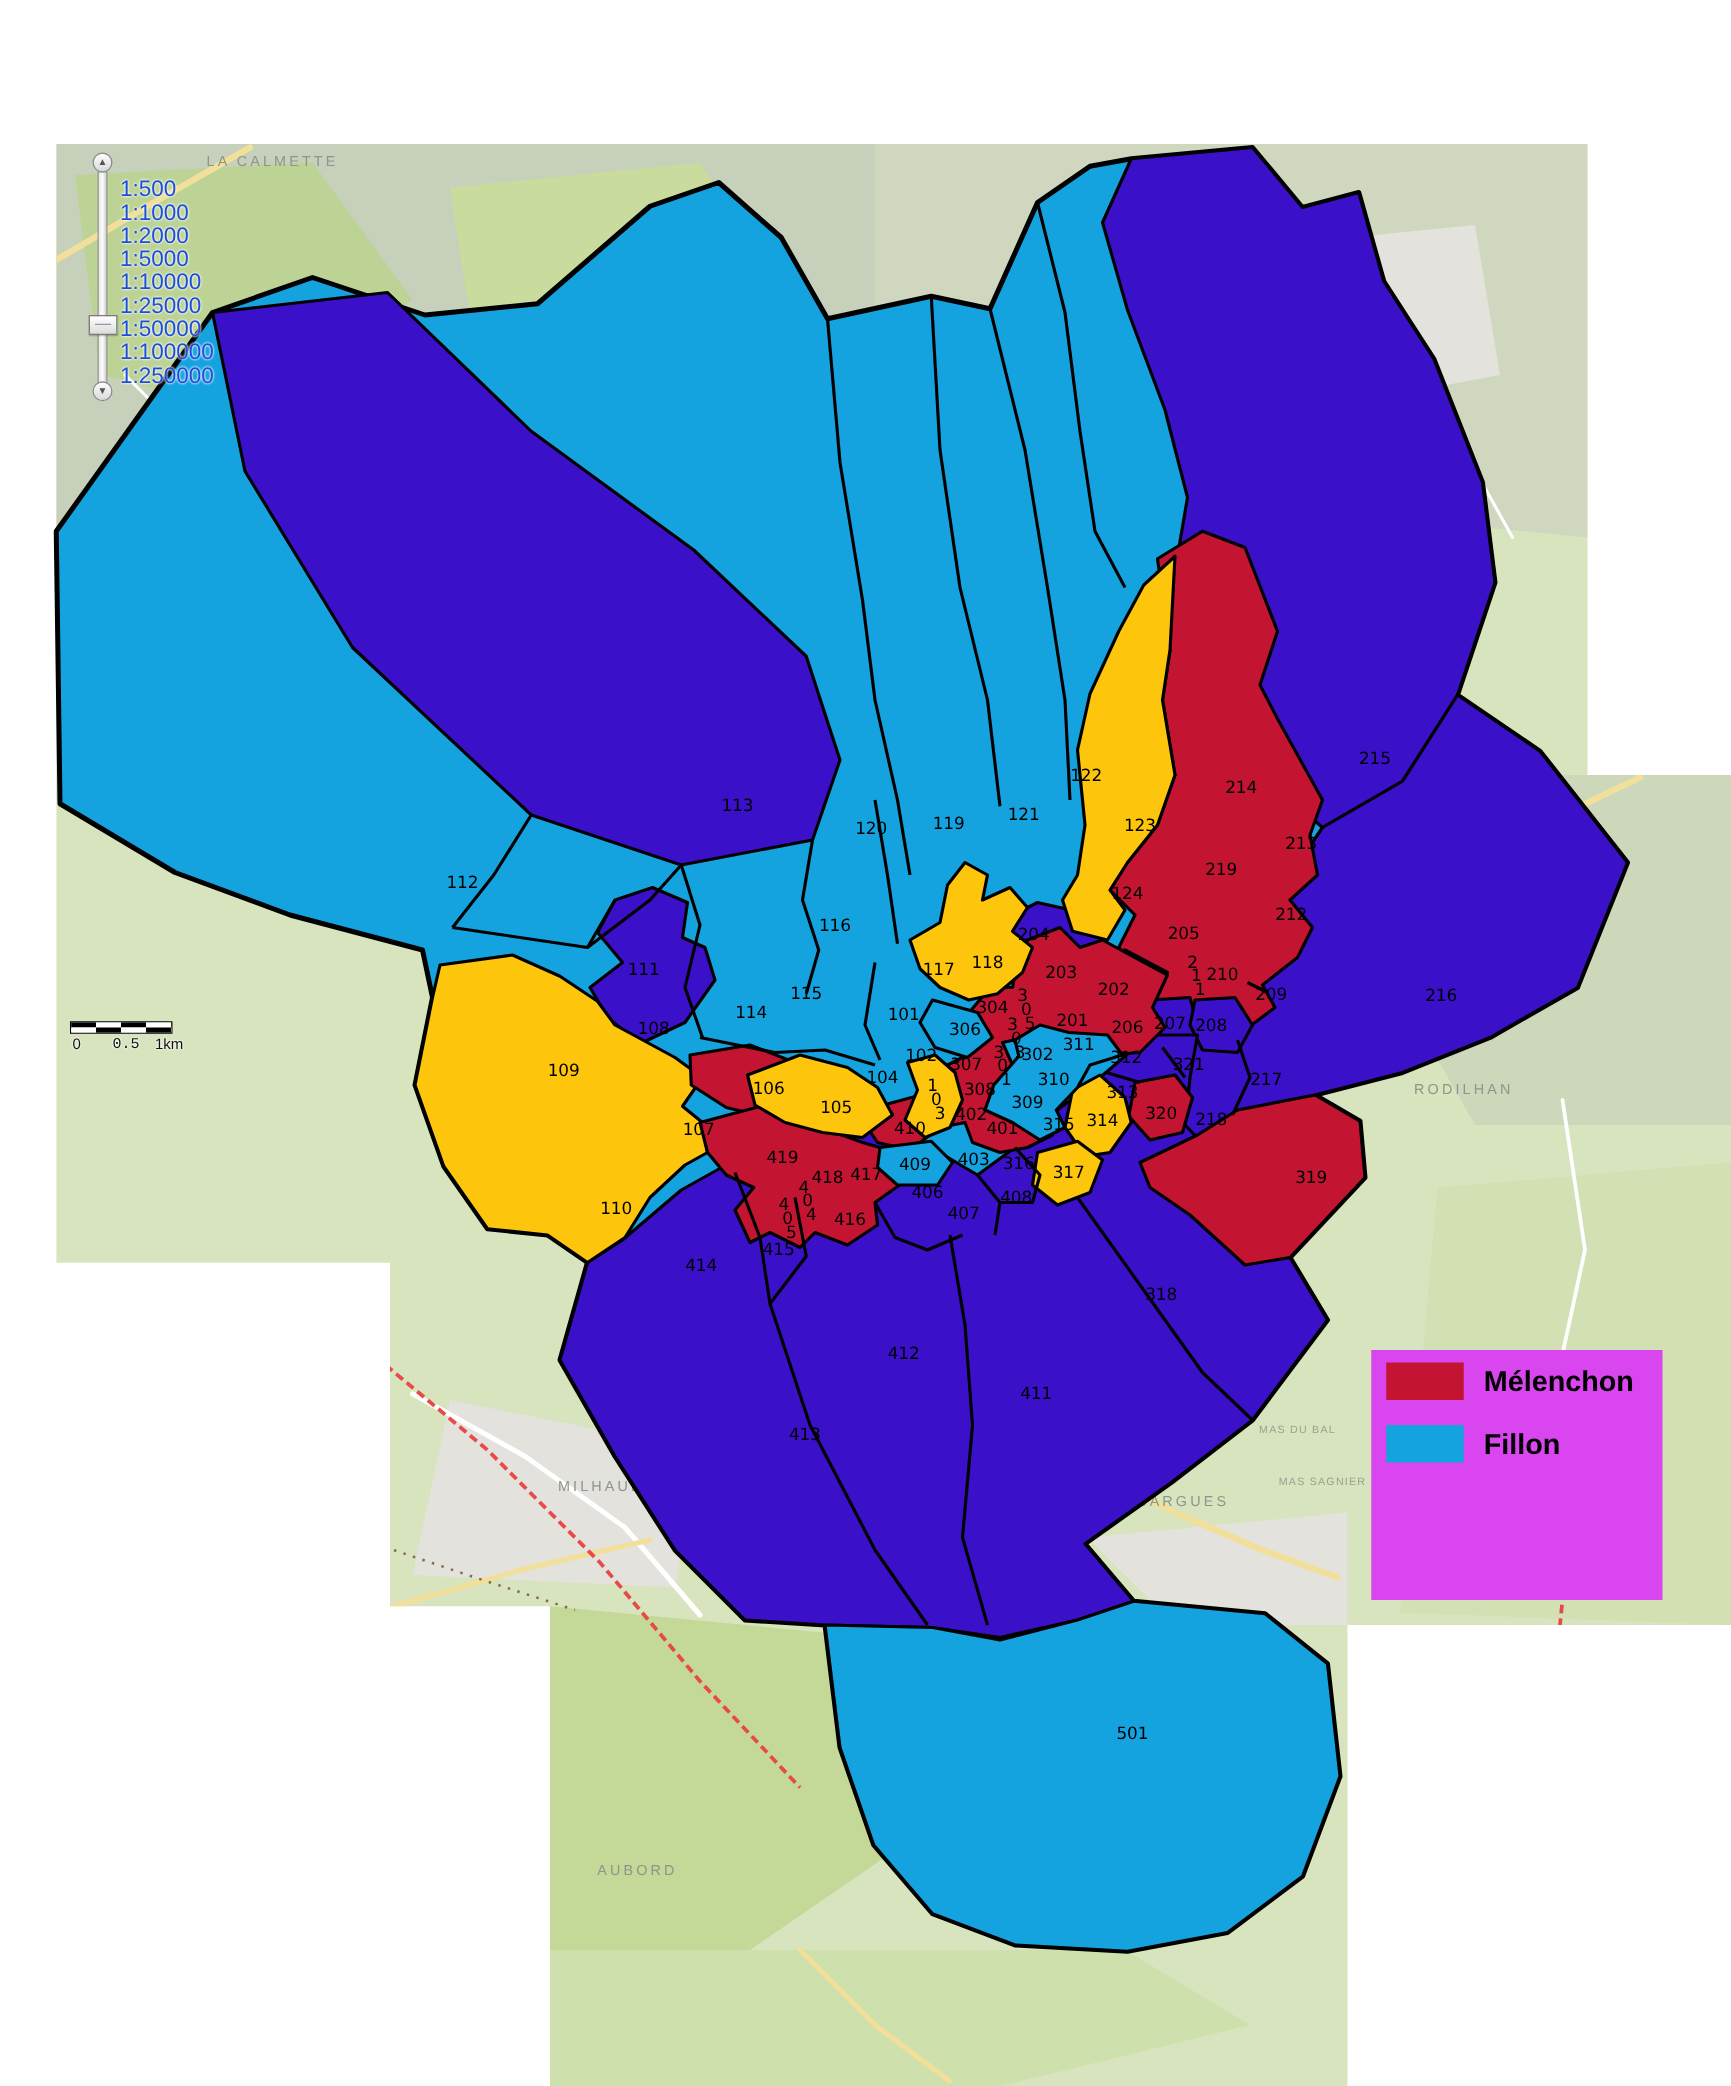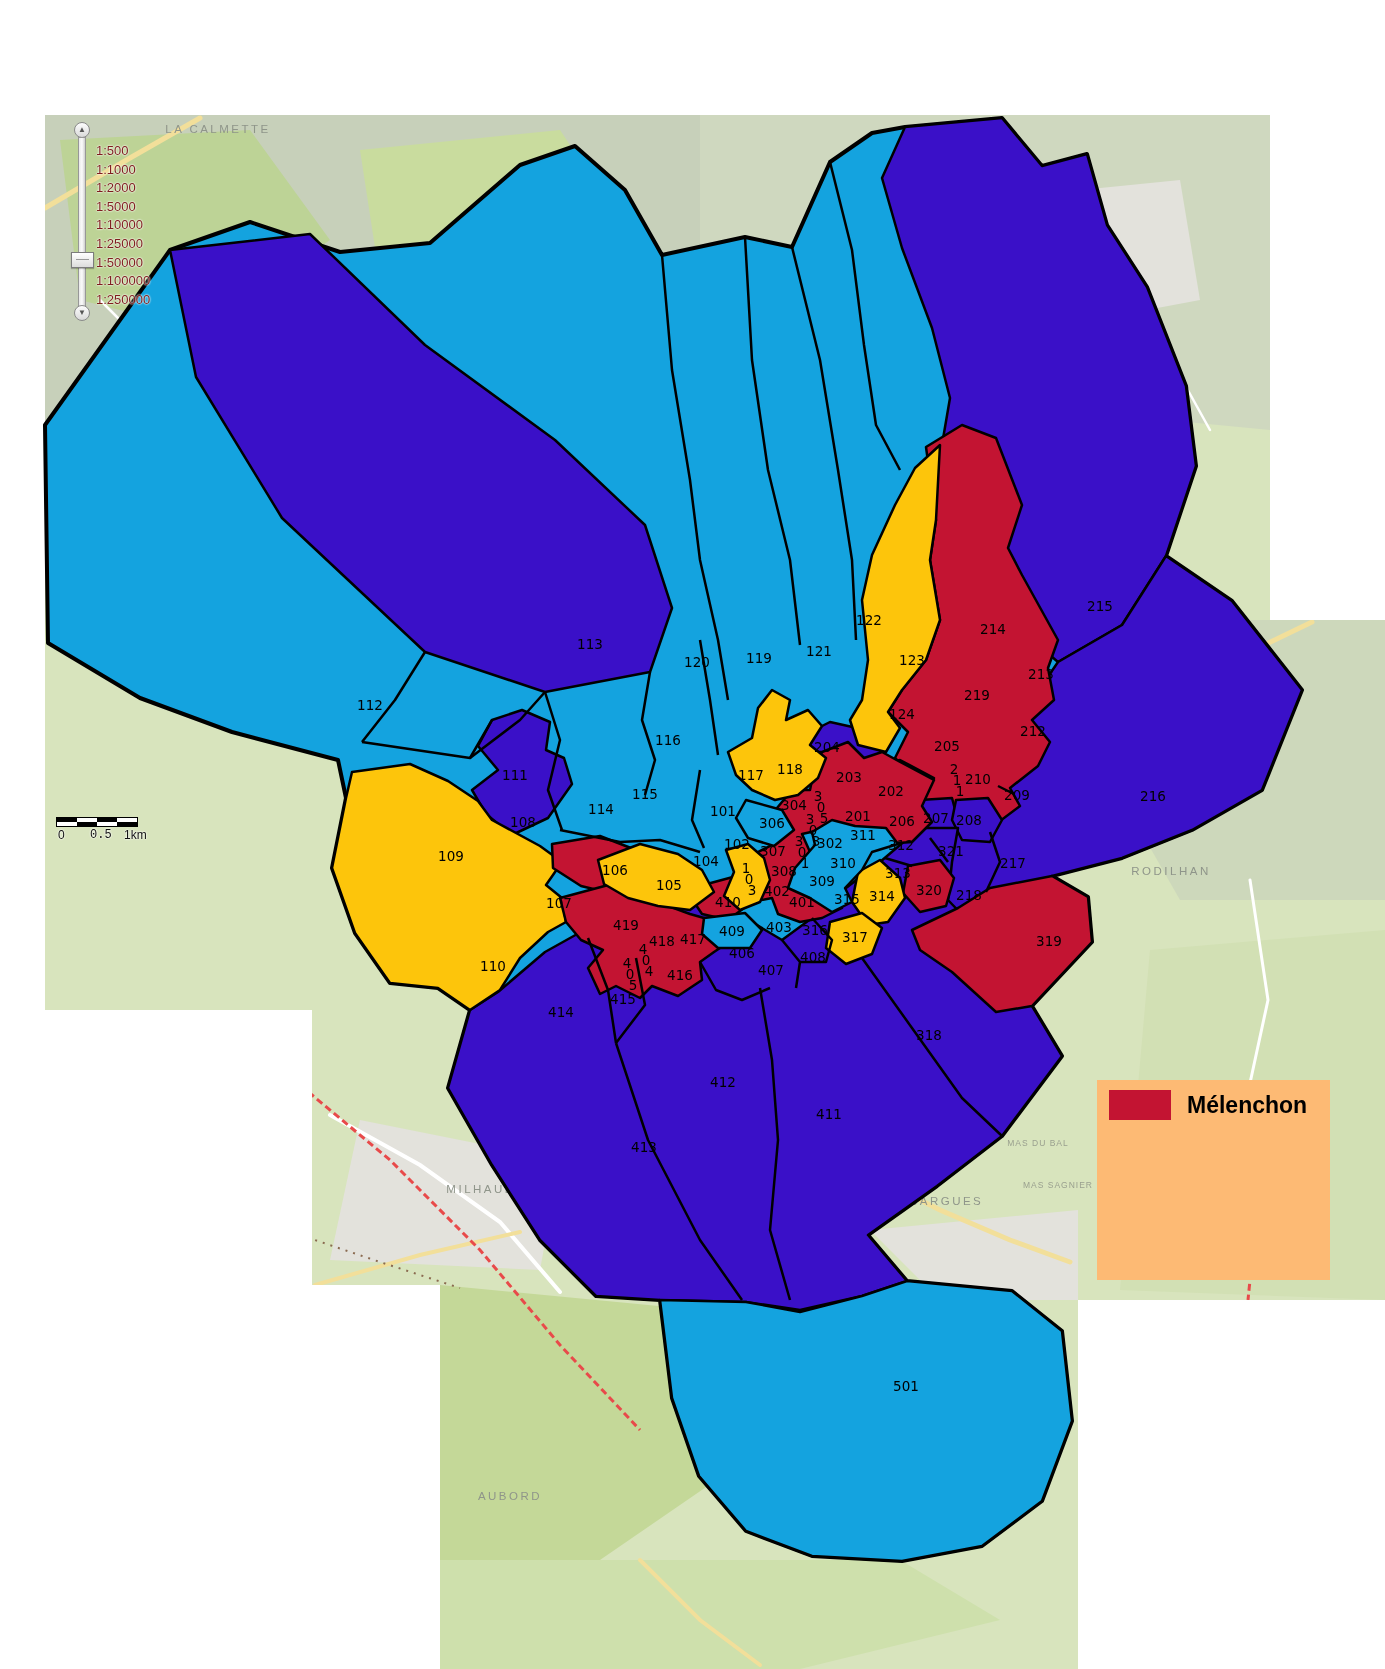--- a/index.html
+++ b/index.html
@@ -4,38 +4,38 @@
 <style>
   html,body{margin:0;padding:0;background:#fff;}
   .stage{position:relative;width:1385px;height:1669px;background:#fff;overflow:hidden;
          font-family:"Liberation Sans",sans-serif;}
   svg text{user-select:none;}
   .district-label{font-family:"DejaVu Sans",sans-serif;font-size:13.5px;fill:#000;}
   .town-label{font-family:"Liberation Sans",sans-serif;fill:#8f958a;letter-spacing:2.5px;font-size:11.5px;}
   .town-label.minor{font-size:8.5px;letter-spacing:1px;fill:#9aa08f;}
 
   
-  .legend{position:absolute;left:1097px;top:1080px;width:233px;height:200px;background:#fdba74;}
+  .legend{position:absolute;left:1097px;top:1080px;width:233px;height:200px;background:#d946ef;}
   .legend-row{display:flex;align-items:center;height:50px;padding-left:12px;}
   .legend-swatch{width:62px;height:30px;flex:0 0 62px;}
   .legend-label{margin-left:16px;font-weight:bold;font-size:23px;color:#000;}
 
   
   .zoomctl{position:absolute;left:70px;top:118px;width:130px;height:205px;}
   .zbtn{position:absolute;width:14px;height:14px;border-radius:50%;border:1px solid #8a8a8a;
         background:linear-gradient(#fdfdfd,#d9d9d9);color:#555;font-size:8px;line-height:13px;
         text-align:center;cursor:pointer;}
   .zbtn.up{left:4px;top:4px;} .zbtn.down{left:4px;top:187px;}
   .ztrack{position:absolute;left:8px;top:19px;width:6px;height:168px;border:1px solid #979797;
           background:linear-gradient(90deg,#e8e8e8,#fbfbfb,#cfcfcf);}
   .zhandle{position:absolute;left:1px;top:134px;width:21px;height:14px;border:1px solid #7c7c7c;
            background:linear-gradient(#ffffff,#dcdcdc);box-shadow:0 1px 1px rgba(0,0,0,.25);cursor:pointer;}
   .zhandle:after{content:"";position:absolute;left:4px;right:4px;top:6px;border-top:1px solid #9a9a9a;}
   .zscales{list-style:none;margin:0;padding:0;position:absolute;left:26px;top:24px;}
-  .zscales li{height:18.6px;line-height:18.6px;font-size:13px;color:#7f1d1d;
+  .zscales li{height:18.6px;line-height:18.6px;font-size:18px;color:#1d4ed8;
               text-shadow:0 0 2px #fff,0 0 2px #fff;}
 
   
   .scalebar{position:absolute;left:56px;top:817px;width:90px;height:28px;}
   .sbbar{position:relative;width:80px;height:8px;border:1px solid #000;background:#fff;}
   .sbrow{position:absolute;left:0;width:80px;height:4px;}
   .sbrow.t{top:0;background:repeating-linear-gradient(90deg,#000 0 20px,#fff 20px 40px);}
   .sbrow.b{top:4px;background:repeating-linear-gradient(90deg,#fff 0 20px,#000 20px 40px);}
   .sbticks{position:relative;width:90px;height:14px;font-size:12px;color:#111;
            text-shadow:0 0 2px #fff,0 0 2px #fff;}
@@ -264,14 +264,18 @@
       <span class="sbt1">0.5</span>
       <span class="sbt2">1km</span>
     </div>
   </div>
 
   <div class="legend" id="legend">
       <div class="legend-row">
         <div class="legend-swatch" style="background-color: rgb(195, 20, 50);"></div>
         <div class="legend-label">Mélenchon</div>
       </div>
+      <div class="legend-row">
+        <div class="legend-swatch" style="background-color: rgb(20, 163, 223);"></div>
+        <div class="legend-label">Fillon</div>
+      </div>
     </div>
 </div>
 
 </body></html>

